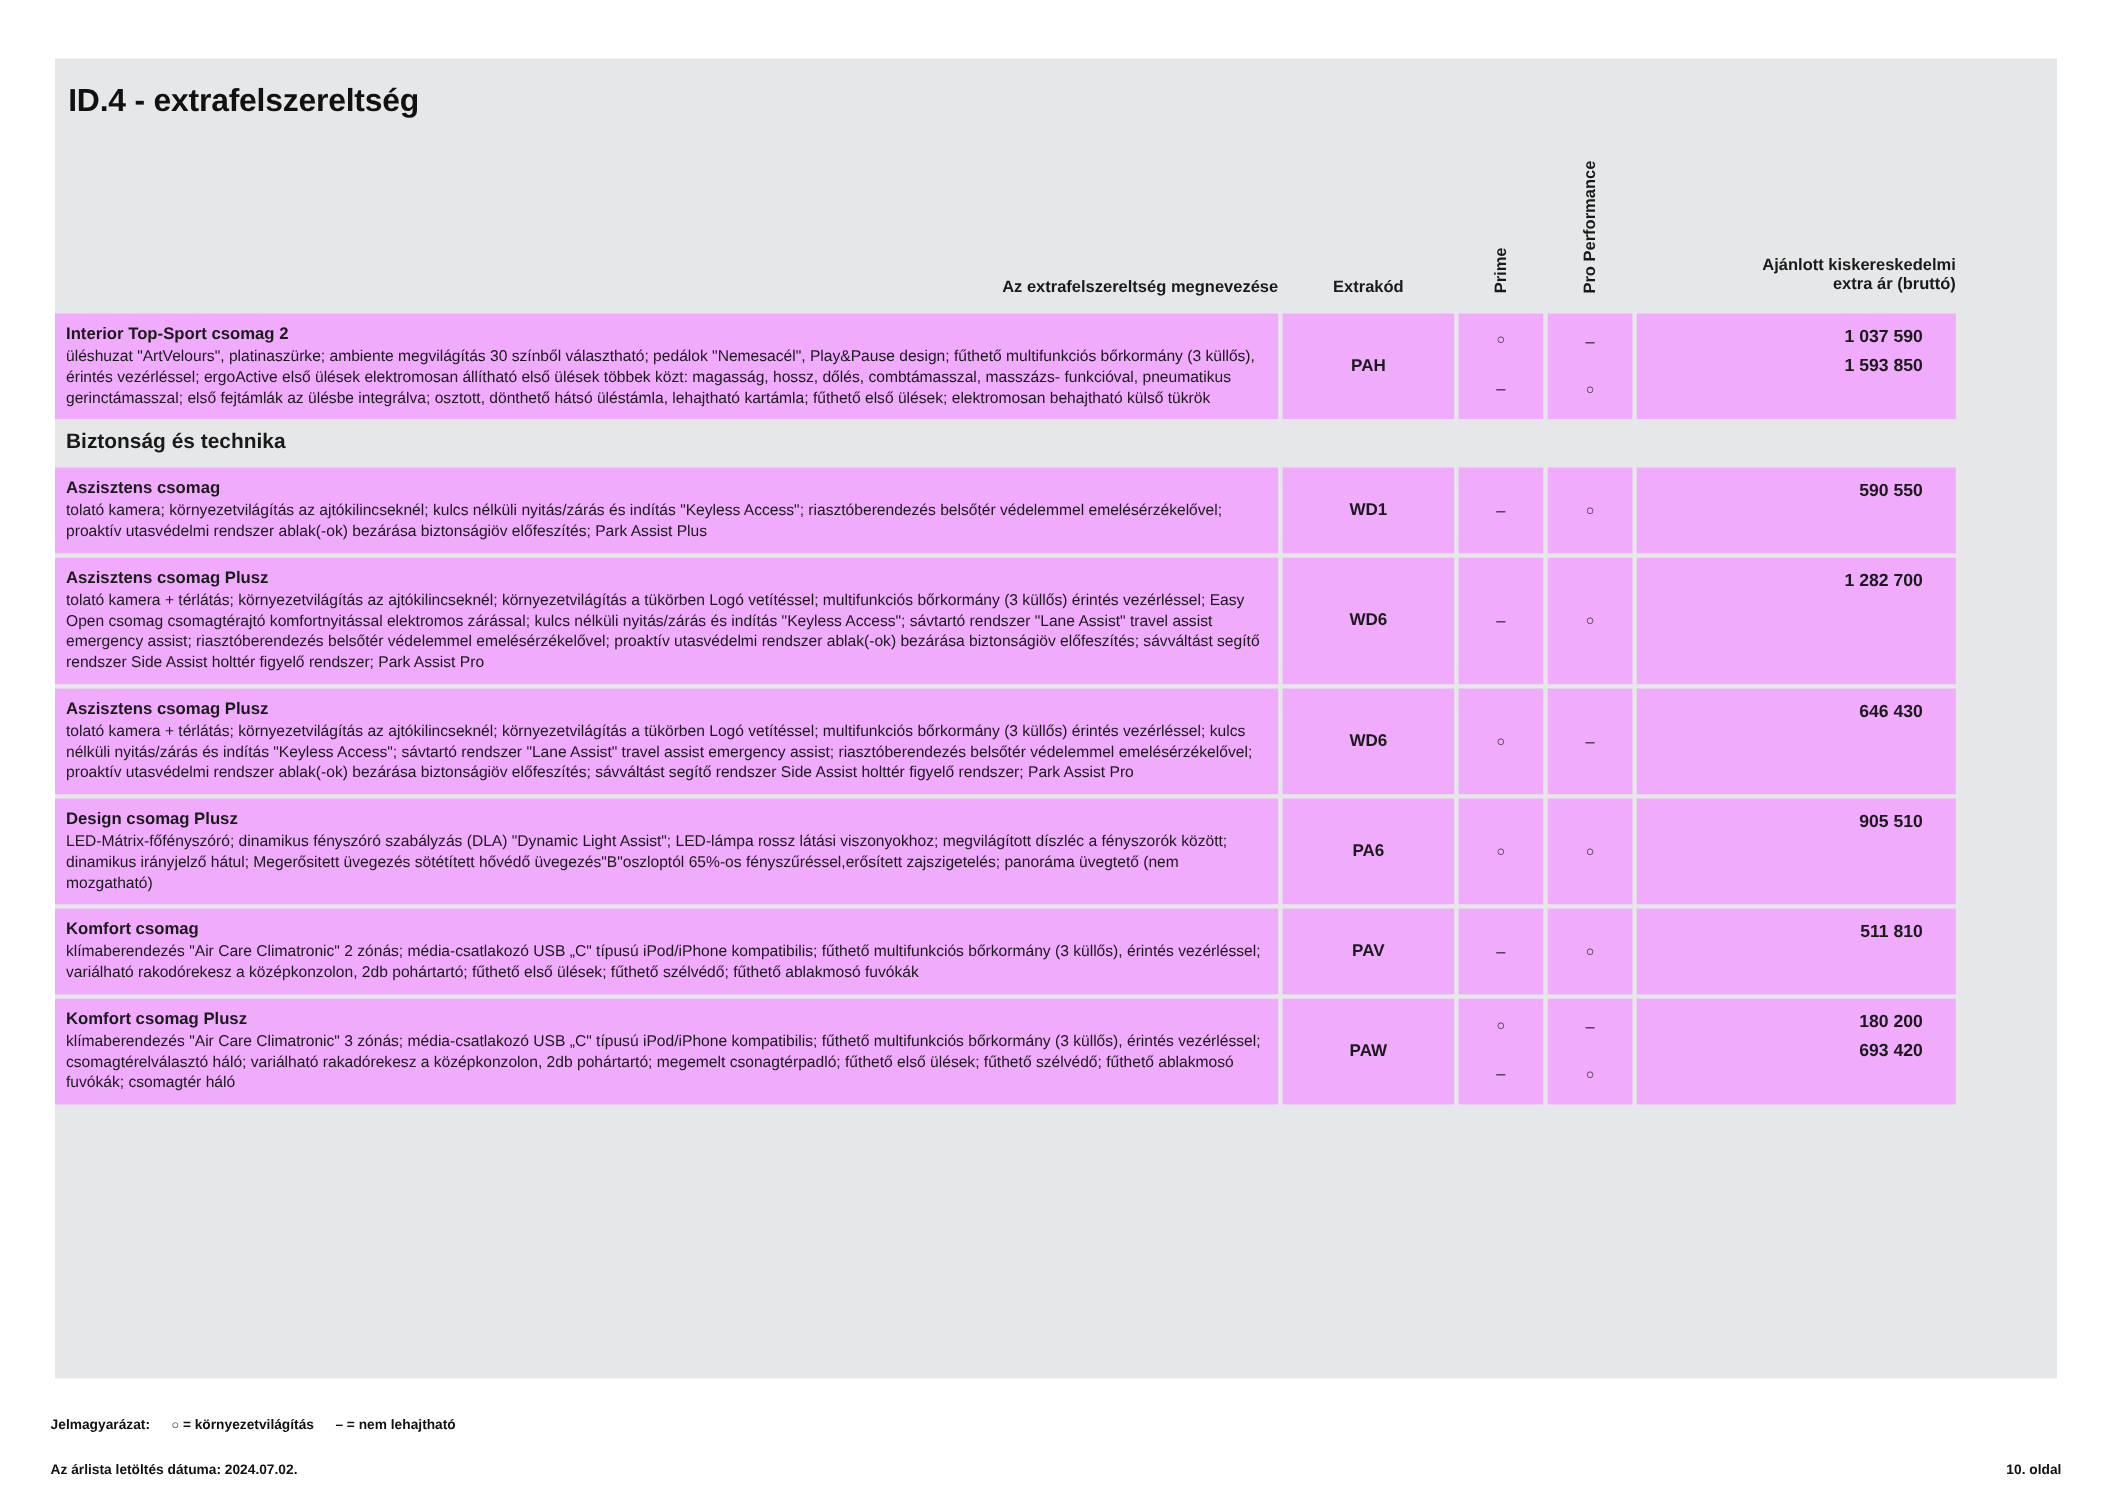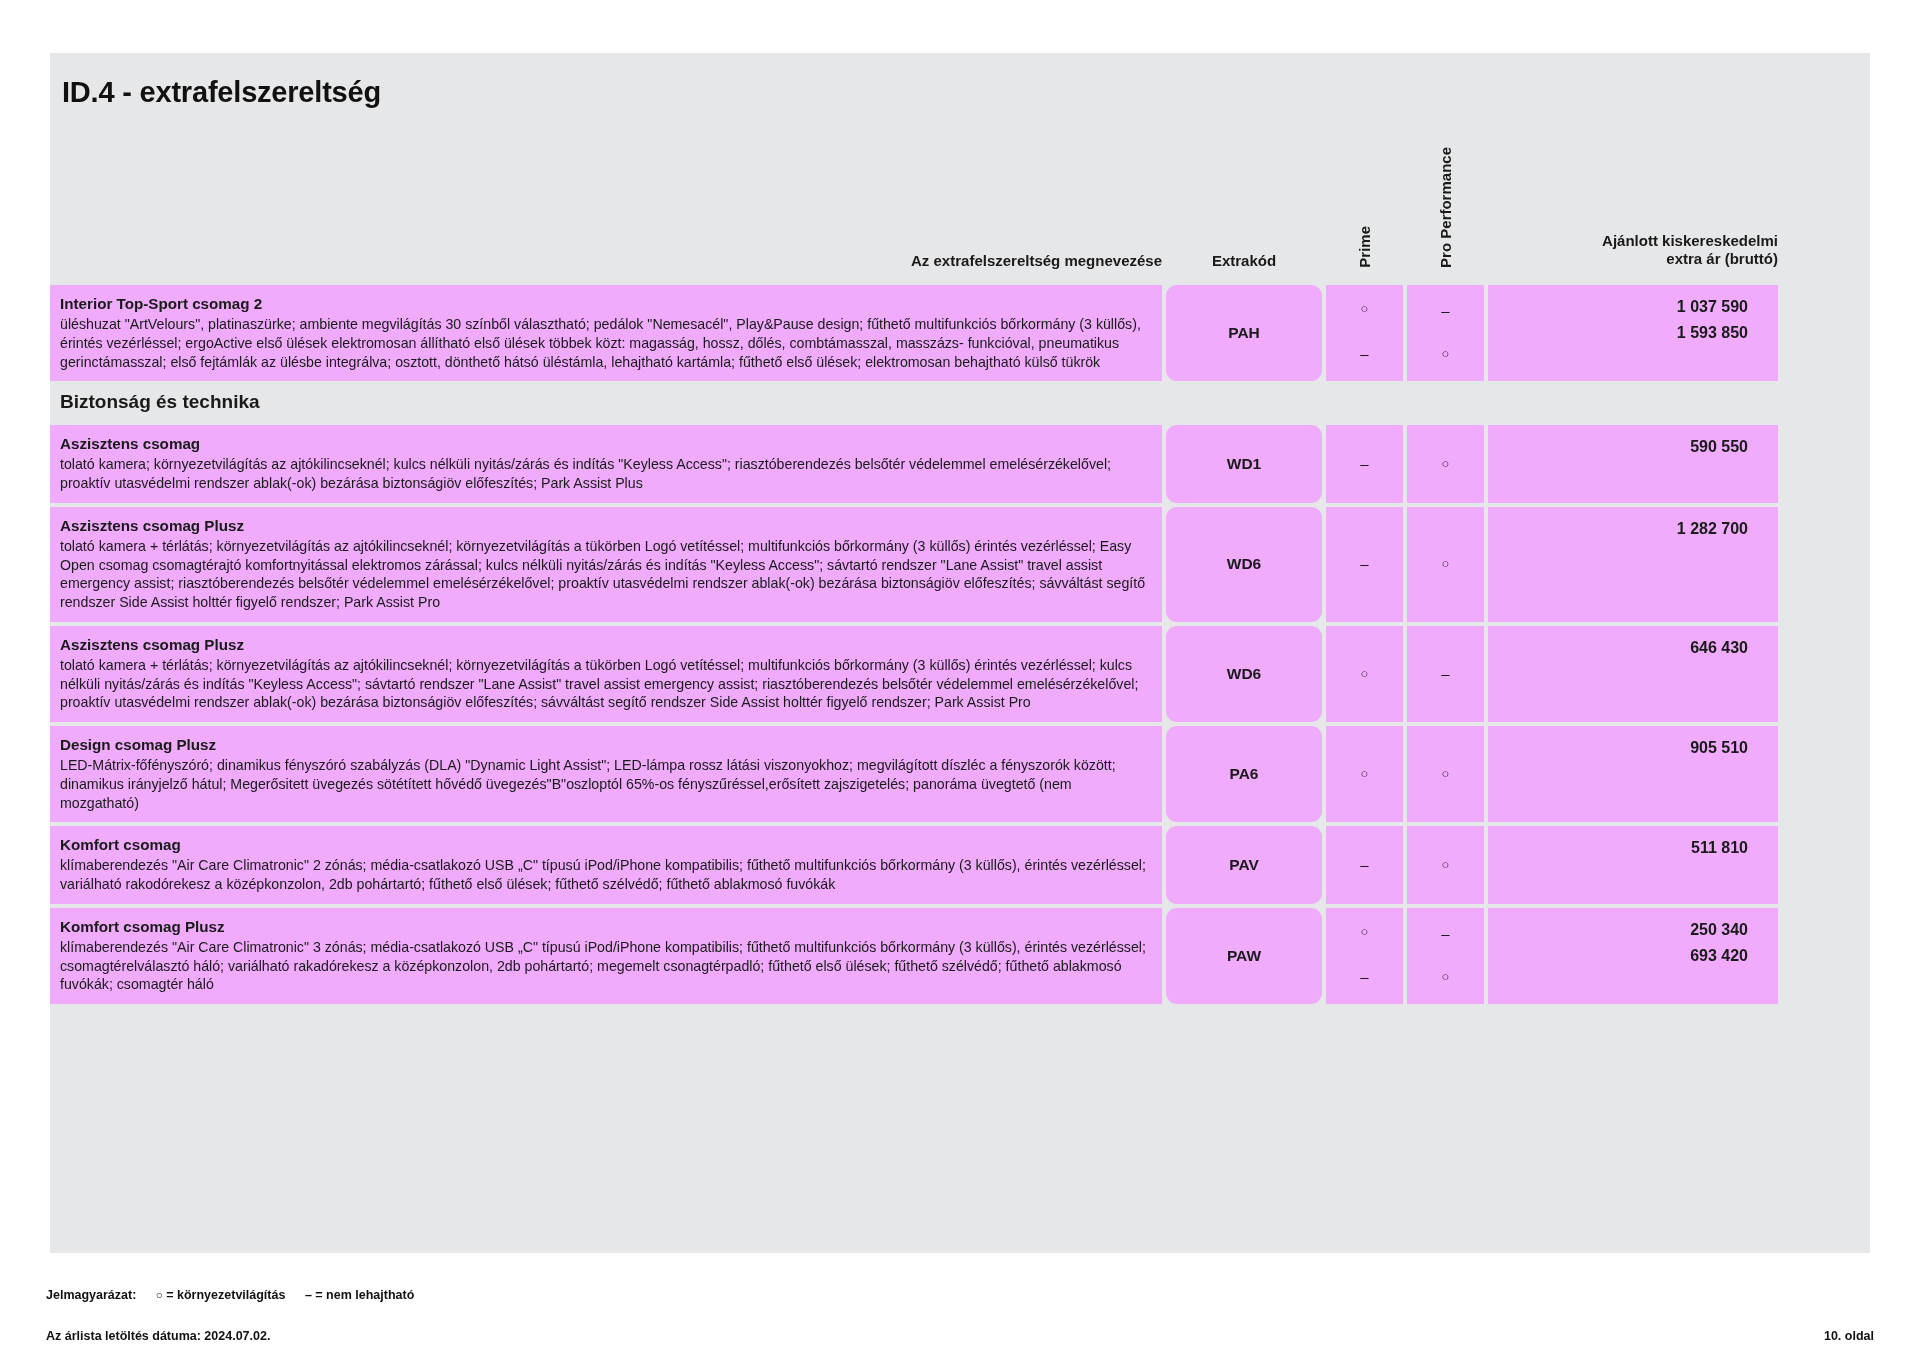--- a/index.html
+++ b/index.html
@@ -116,21 +116,20 @@
     font-size: 15.2px;
     display: block;
     margin-bottom: 1px;
   }
   .pkg-desc { display: block; }
 
   td.code {
     text-align: center;
     font-weight: bold;
     font-size: 15.5px;
-    border-radius: 11px;
   }
   td.mark {
     text-align: center;
     font-size: 14px;
     position: relative;
   }
   td.price {
     text-align: right;
     padding: 9px 30px 0 8px;
     vertical-align: top;
@@ -325,21 +324,21 @@
               <span class="glyph-dash">–</span>
             </div>
           </td>
           <td class="mark">
             <div class="mark-split">
               <span class="glyph-dash">–</span>
               <span class="glyph-o">○</span>
             </div>
           </td>
           <td class="price">
-            <span class="p2">250 340</span>
+            <span class="p2">180 200</span>
             <span class="p2">693 420</span>
           </td>
         </tr>
       </tbody>
   </table>
 
   <div class="legend">
     <span>Jelmagyarázat:</span>
     <span class="sep"></span><span class="lg-o">○</span>
     <span>= környezetvilágítás</span>

